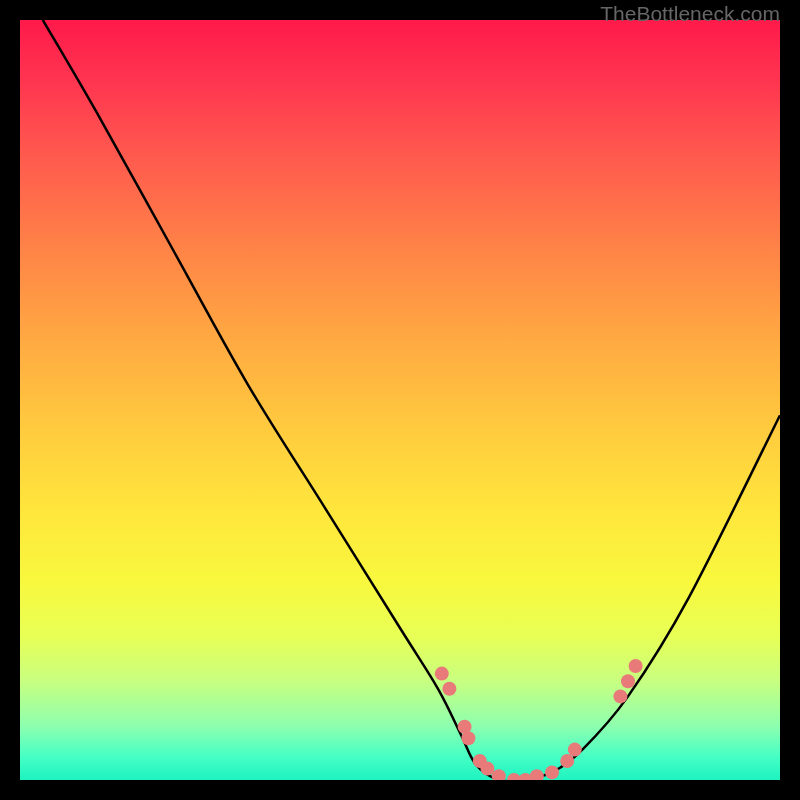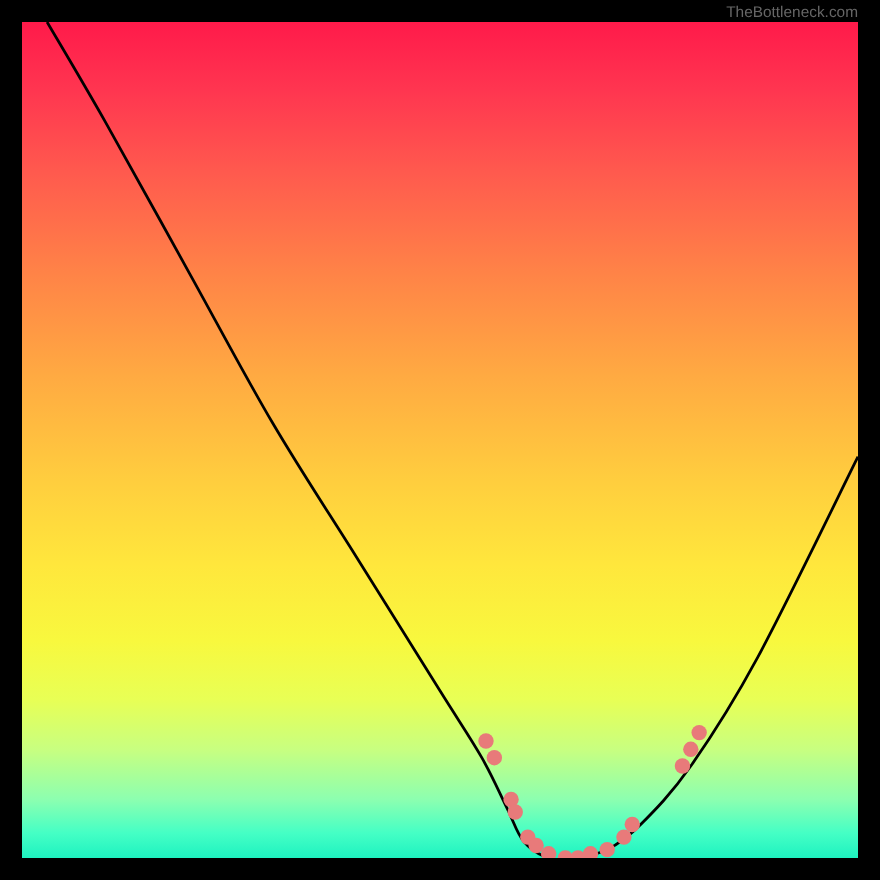--- a/index.html
+++ b/index.html
@@ -36,21 +36,21 @@
       #c8ff80 87%,
       #8cffb0 93%,
       #45ffc5 97%,
       #1ef2c0 100%);
   }
   .watermark {
     position: absolute;
     top: 2px;
     right: 20px;
     color: #666;
-    font-size: 14px;
+    font-size: 21px;
     font-weight: 500;
     z-index: 10;
   }
   svg.curve {
     position: absolute;
     left: 20px;
     top: 20px;
     width: 760px;
     height: 760px;
     z-index: 5;

